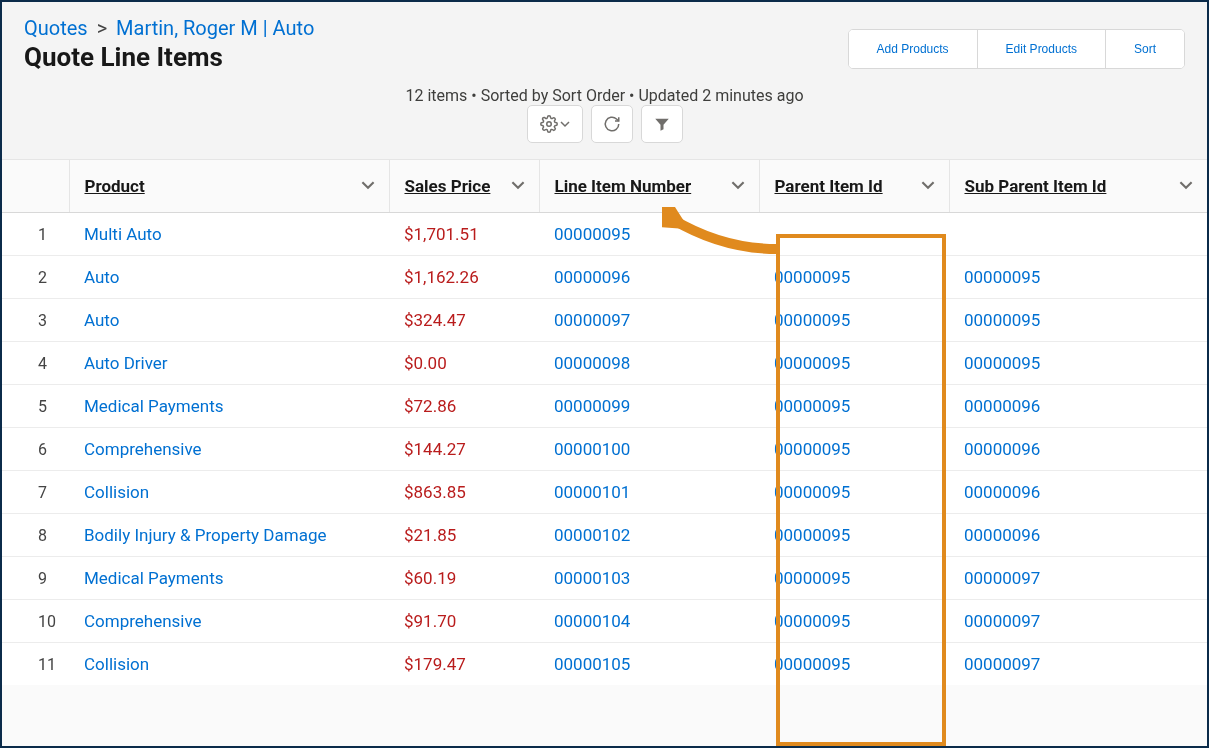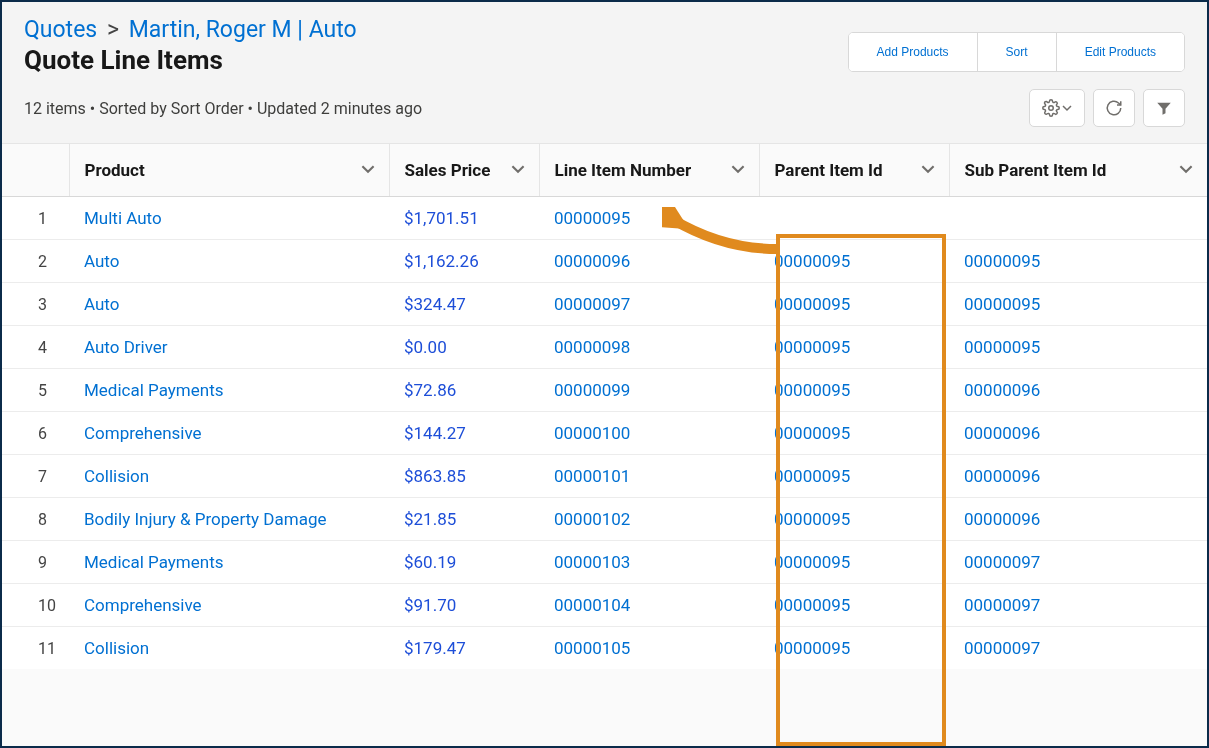--- a/index.html
+++ b/index.html
@@ -17,21 +17,21 @@
     background: #fafafa;
     position: relative;
     overflow: hidden;
   }
   .header {
     padding: 14px 22px 6px 22px;
     background: #f4f4f4;
     border-bottom: 1px solid #e5e5e5;
   }
   .breadcrumb {
-    font-size: 23px;
+    font-size: 20px;
     color: #0070d2;
     margin-bottom: 2px;
   }
   .breadcrumb .sep { color: #444; padding: 0 4px; }
   .breadcrumb a { color: #0070d2; text-decoration: none; cursor: pointer; }
   .title-row {
     display: flex;
     align-items: center;
     justify-content: space-between;
   }
@@ -59,20 +59,21 @@
     padding: 12px 28px;
     cursor: pointer;
   }
   .actions button:last-child { border-right: none; }
   .status-row {
     display: flex;
     justify-content: space-between;
     align-items: center;
     margin-top: 4px;
     margin-bottom: 10px;
+    flex-direction: column;
   }
   .status-text {
     font-size: 16px;
     color: #3e3e3c;
   }
   .tool-btns {
     display: flex;
     gap: 8px;
   }
   .tool-btn {
@@ -99,20 +100,21 @@
   thead th {
     text-align: left;
     font-weight: 700;
     font-size: 17px;
     padding: 16px 14px;
     border-bottom: 1px solid #d8d8d8;
     border-right: 1px solid #e5e5e5;
     background: #fafafa;
     white-space: nowrap;
     position: relative;
+    text-decoration: underline;
   }
   thead th:last-child { border-right: none; }
   thead th .sort-icon {
     float: right;
     color: #706e6b;
   }
   tbody td {
     padding: 11px 14px;
     border-bottom: 1px solid #ececec;
     vertical-align: middle;
@@ -124,21 +126,21 @@
     text-align: left;
     color: #444;
     font-size: 16px;
     padding-left: 36px;
   }
   .link {
     color: #0070d2;
     text-decoration: none;
     cursor: pointer;
   }
-  .price { color: #1d4ed8; }
+  .price { color: #b91c1c; }
 
   
   .col-product { width: 320px; }
   .col-price   { width: 150px; }
   .col-line    { width: 220px; }
   .col-parent  { width: 190px; }
   .col-sub     { width: auto; }
 
   
   .highlight-box {
@@ -168,22 +170,22 @@
     <div class="breadcrumb">
       <a>Quotes</a>
       <span class="sep">&gt;</span>
       <a>Martin, Roger M | Auto</a>
     </div>
 
     <div class="title-row">
       <h1 class="page-title">Quote Line Items</h1>
       <div class="actions">
         <button>Add Products</button>
+        <button>Edit Products</button>
         <button>Sort</button>
-        <button>Edit Products</button>
       </div>
     </div>
 
     <div class="status-row">
       <div class="status-text">12 items • Sorted by Sort Order • Updated 2 minutes ago</div>
       <div class="tool-btns">
         <div class="tool-btn settings">
           <span>
             <svg width="18" height="18" viewBox="0 0 24 24" fill="none" stroke="#706e6b" stroke-width="2">
                 <circle cx="12" cy="12" r="3"></circle>

